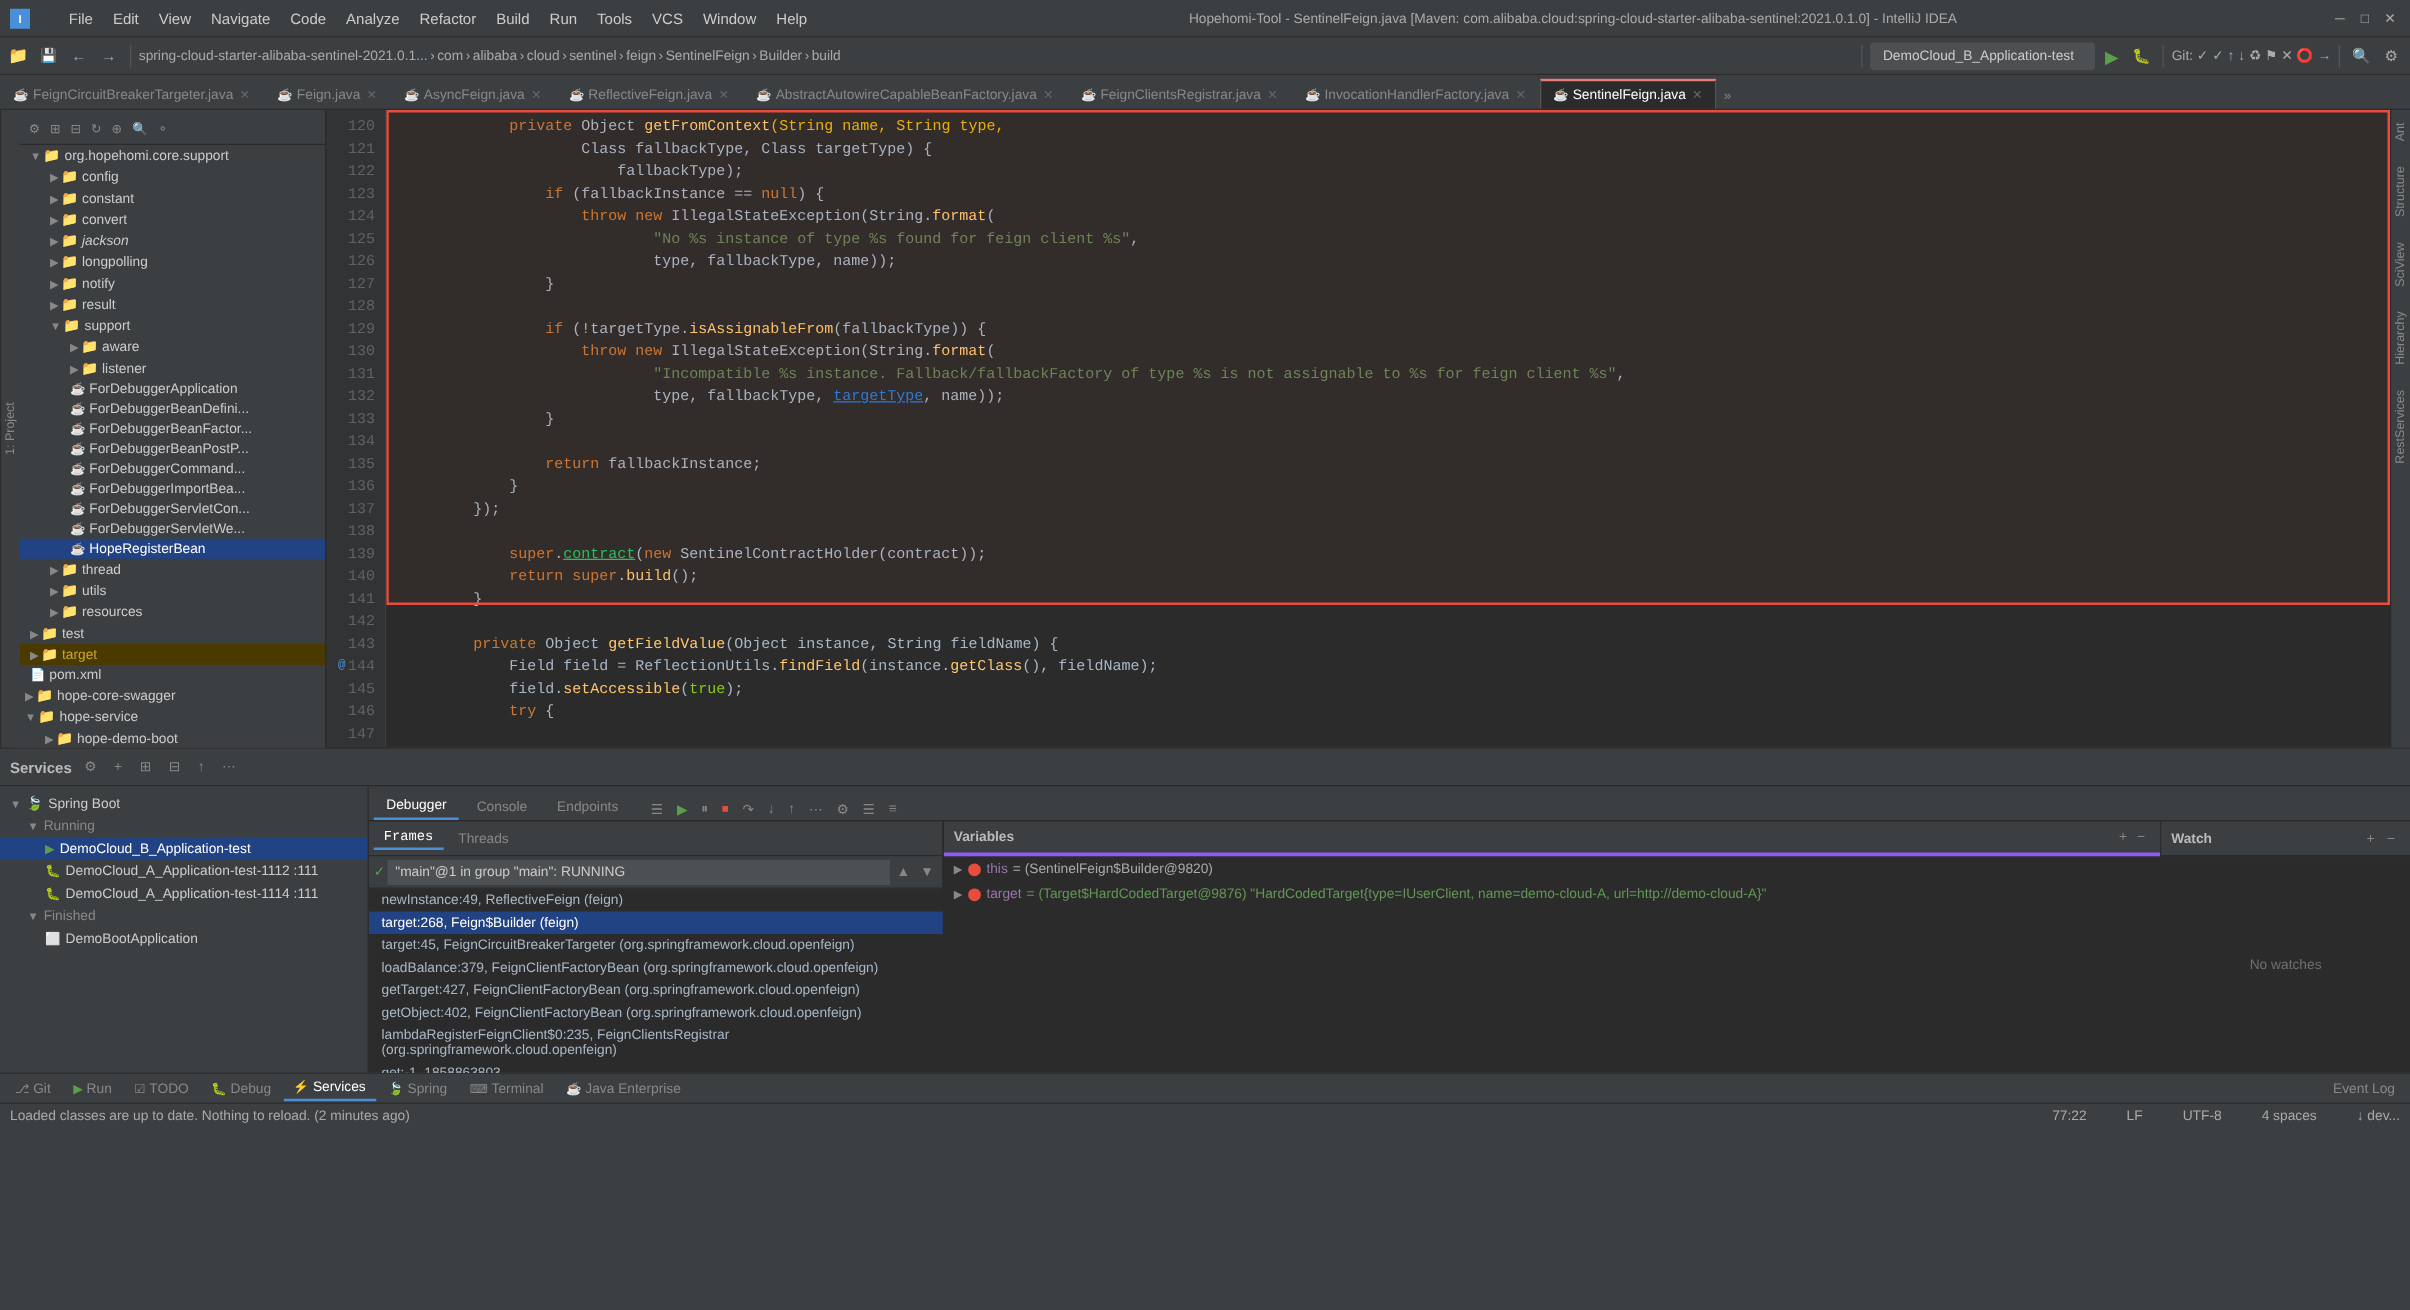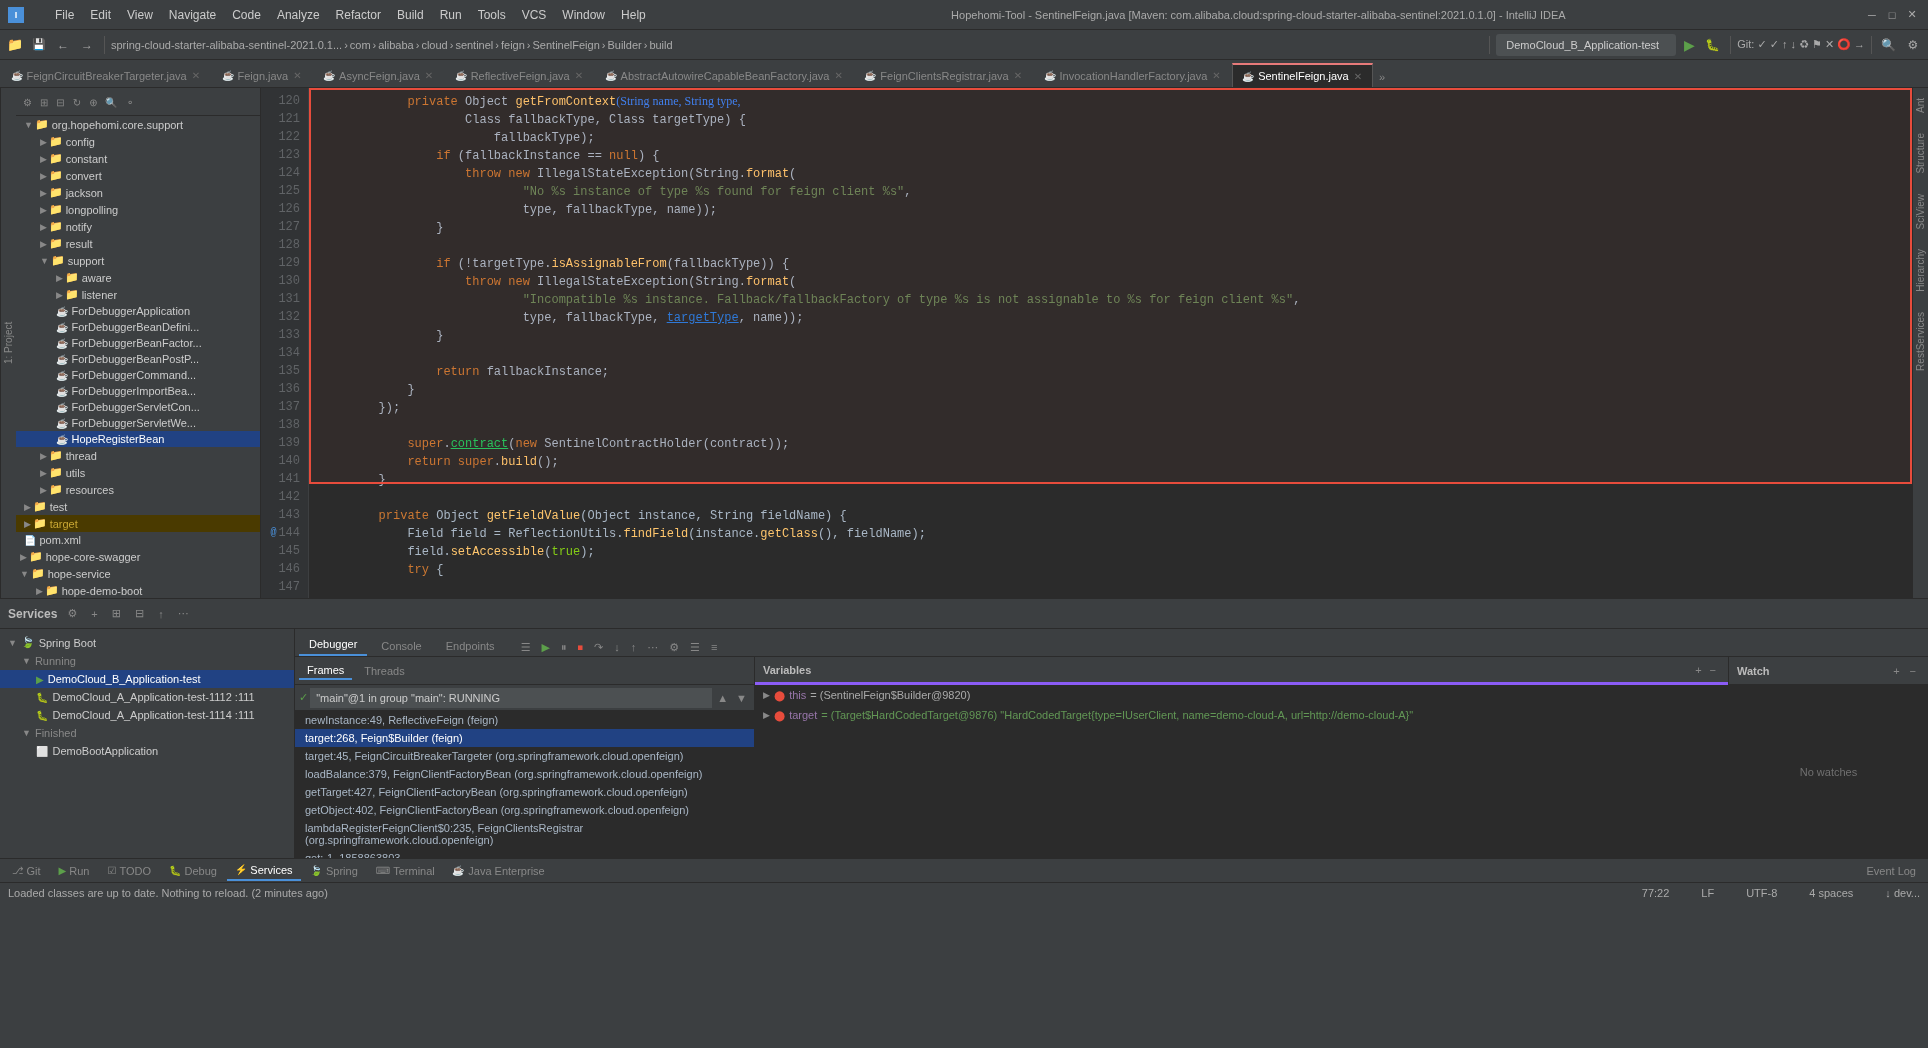--- a/index.html
+++ b/index.html
@@ -180,21 +180,21 @@
       <span style="color:#ccc;">constant</span>
     </div>
     <div style="padding:2px 4px 2px 24px;display:flex;align-items:center;font-size:11px;">
       <span style="color:#888;font-size:9px;margin-right:2px;">▶</span>
       <span style="color:#c9a733;margin-right:3px;">📁</span>
       <span style="color:#ccc;">convert</span>
     </div>
     <div style="padding:2px 4px 2px 24px;display:flex;align-items:center;font-size:11px;">
       <span style="color:#888;font-size:9px;margin-right:2px;">▶</span>
       <span style="color:#c9a733;margin-right:3px;">📁</span>
-      <span style="color:#ccc;">jackson</span>
+      <span style="color:#ccc;font-style:italic;">jackson</span>
     </div>
     <div style="padding:2px 4px 2px 24px;display:flex;align-items:center;font-size:11px;">
       <span style="color:#888;font-size:9px;margin-right:2px;">▶</span>
       <span style="color:#c9a733;margin-right:3px;">📁</span>
       <span style="color:#ccc;">longpolling</span>
     </div>
     <div style="padding:2px 4px 2px 24px;display:flex;align-items:center;font-size:11px;">
       <span style="color:#888;font-size:9px;margin-right:2px;">▶</span>
       <span style="color:#c9a733;margin-right:3px;">📁</span>
       <span style="color:#ccc;">notify</span>
@@ -333,21 +333,21 @@
         <div style="display:flex;align-items:center;justify-content:flex-end;"><span style="color:#4a90d9;font-size:10px;margin-right:2px;">@</span>144</div>
         <div>145</div>
           <div>146</div>
           <div>147</div>
       </div>
 
       <div style="flex:1;padding:4px 12px;font-family:'Courier New',monospace;font-size:12px;line-height:18px;overflow:auto;color:#a9b7c6;position:relative;">
 
         <div style="position:absolute;left:0;top:0;right:0;height:396px;border:2px solid #e74c3c;pointer-events:none;background:rgba(231,76,60,0.04);"></div>
 
-        <div style="white-space:pre;"><span class="kw-private" style="color:#cc7832;">            private </span><span style="color:#a9b7c6;">Object </span><span style="color:#ffc66d;">getFromContext</span><span style="color:#3b82f6;font-family:Liberation Serif, serif;">(String name, String type,</span></div>
+        <div style="white-space:pre;"><span class="kw-private" style="color:#cc7832;">            private </span><span style="color:#a9b7c6;">Object </span><span style="color:#ffc66d;">getFromContext</span><span style="color:#eab308;">(String name, String type,</span></div>
         <div style="white-space:pre;"><span style="color:#a9b7c6;">                    Class fallbackType, Class targetType) {</span></div>
         <div style="white-space:pre;"><span style="color:#a9b7c6;">                        fallbackType);</span></div>
         <div style="white-space:pre;"><span style="color:#cc7832;">                if </span><span style="color:#a9b7c6;">(fallbackInstance == </span><span style="color:#cc7832;">null</span><span style="color:#a9b7c6;">) {</span></div>
         <div style="white-space:pre;"><span style="color:#cc7832;">                    throw new </span><span style="color:#a9b7c6;">IllegalStateException(String.</span><span style="color:#ffc66d;">format</span><span style="color:#a9b7c6;">(</span></div>
         <div style="white-space:pre;"><span style="color:#6a8759;">                            "No %s instance of type %s found for feign client %s"</span><span style="color:#a9b7c6;">,</span></div>
         <div style="white-space:pre;"><span style="color:#a9b7c6;">                            type, fallbackType, name));</span></div>
         <div style="white-space:pre;"><span style="color:#a9b7c6;">                }</span></div>
         <div style="white-space:pre;"> </div>
         <div style="white-space:pre;"><span style="color:#cc7832;">                if </span><span style="color:#a9b7c6;">(!targetType.</span><span style="color:#ffc66d;">isAssignableFrom</span><span style="color:#a9b7c6;">(fallbackType)) {</span></div>
         <div style="white-space:pre;"><span style="color:#cc7832;">                    throw new </span><span style="color:#a9b7c6;">IllegalStateException(String.</span><span style="color:#ffc66d;">format</span><span style="color:#a9b7c6;">(</span></div>
@@ -445,21 +445,21 @@
           <span style="font-size:11px;color:#888;cursor:pointer;padding:2px 4px;">☰</span>
           <span style="font-size:11px;color:#888;cursor:pointer;padding:2px 4px;">≡</span>
         </div>
       </div>
 
       <div style="display:flex;flex:1;overflow:hidden;">
 
         <div style="width:460px;border-right:1px solid #2b2b2b;display:flex;flex-direction:column;overflow:hidden;">
 
           <div style="height:28px;background:#3c3f41;border-bottom:1px solid #2b2b2b;display:flex;align-items:center;padding:0 4px;gap:4px;">
-            <span style="padding:2px 8px;font-size:11px;color:#fff;cursor:pointer;border-bottom:2px solid #4a90d9;">Frames</span>
+            <span style="padding:2px 8px;font-size:11px;color:#fff;cursor:pointer;border-bottom:2px solid #4a90d9;font-family:Liberation Mono, monospace;">Frames</span>
             <span style="padding:2px 8px;font-size:11px;color:#888;cursor:pointer;">Threads</span>
           </div>
 
           <div style="height:26px;background:#3c3f41;border-bottom:1px solid #2b2b2b;display:flex;align-items:center;padding:0 4px;gap:2px;">
             <span style="color:#5c9f4a;font-size:11px;">✓</span>
             <div style="flex:1;background:#4c5052;border:none;color:#ccc;padding:2px 6px;font-size:11px;height:20px;display:flex;align-items:center;cursor:pointer;">"main"@1 in group "main": RUNNING</div>
             <span style="font-size:11px;color:#888;cursor:pointer;padding:2px 3px;">▲</span>
             <span style="font-size:11px;color:#888;cursor:pointer;padding:2px 3px;">▼</span>
           </div>
 

